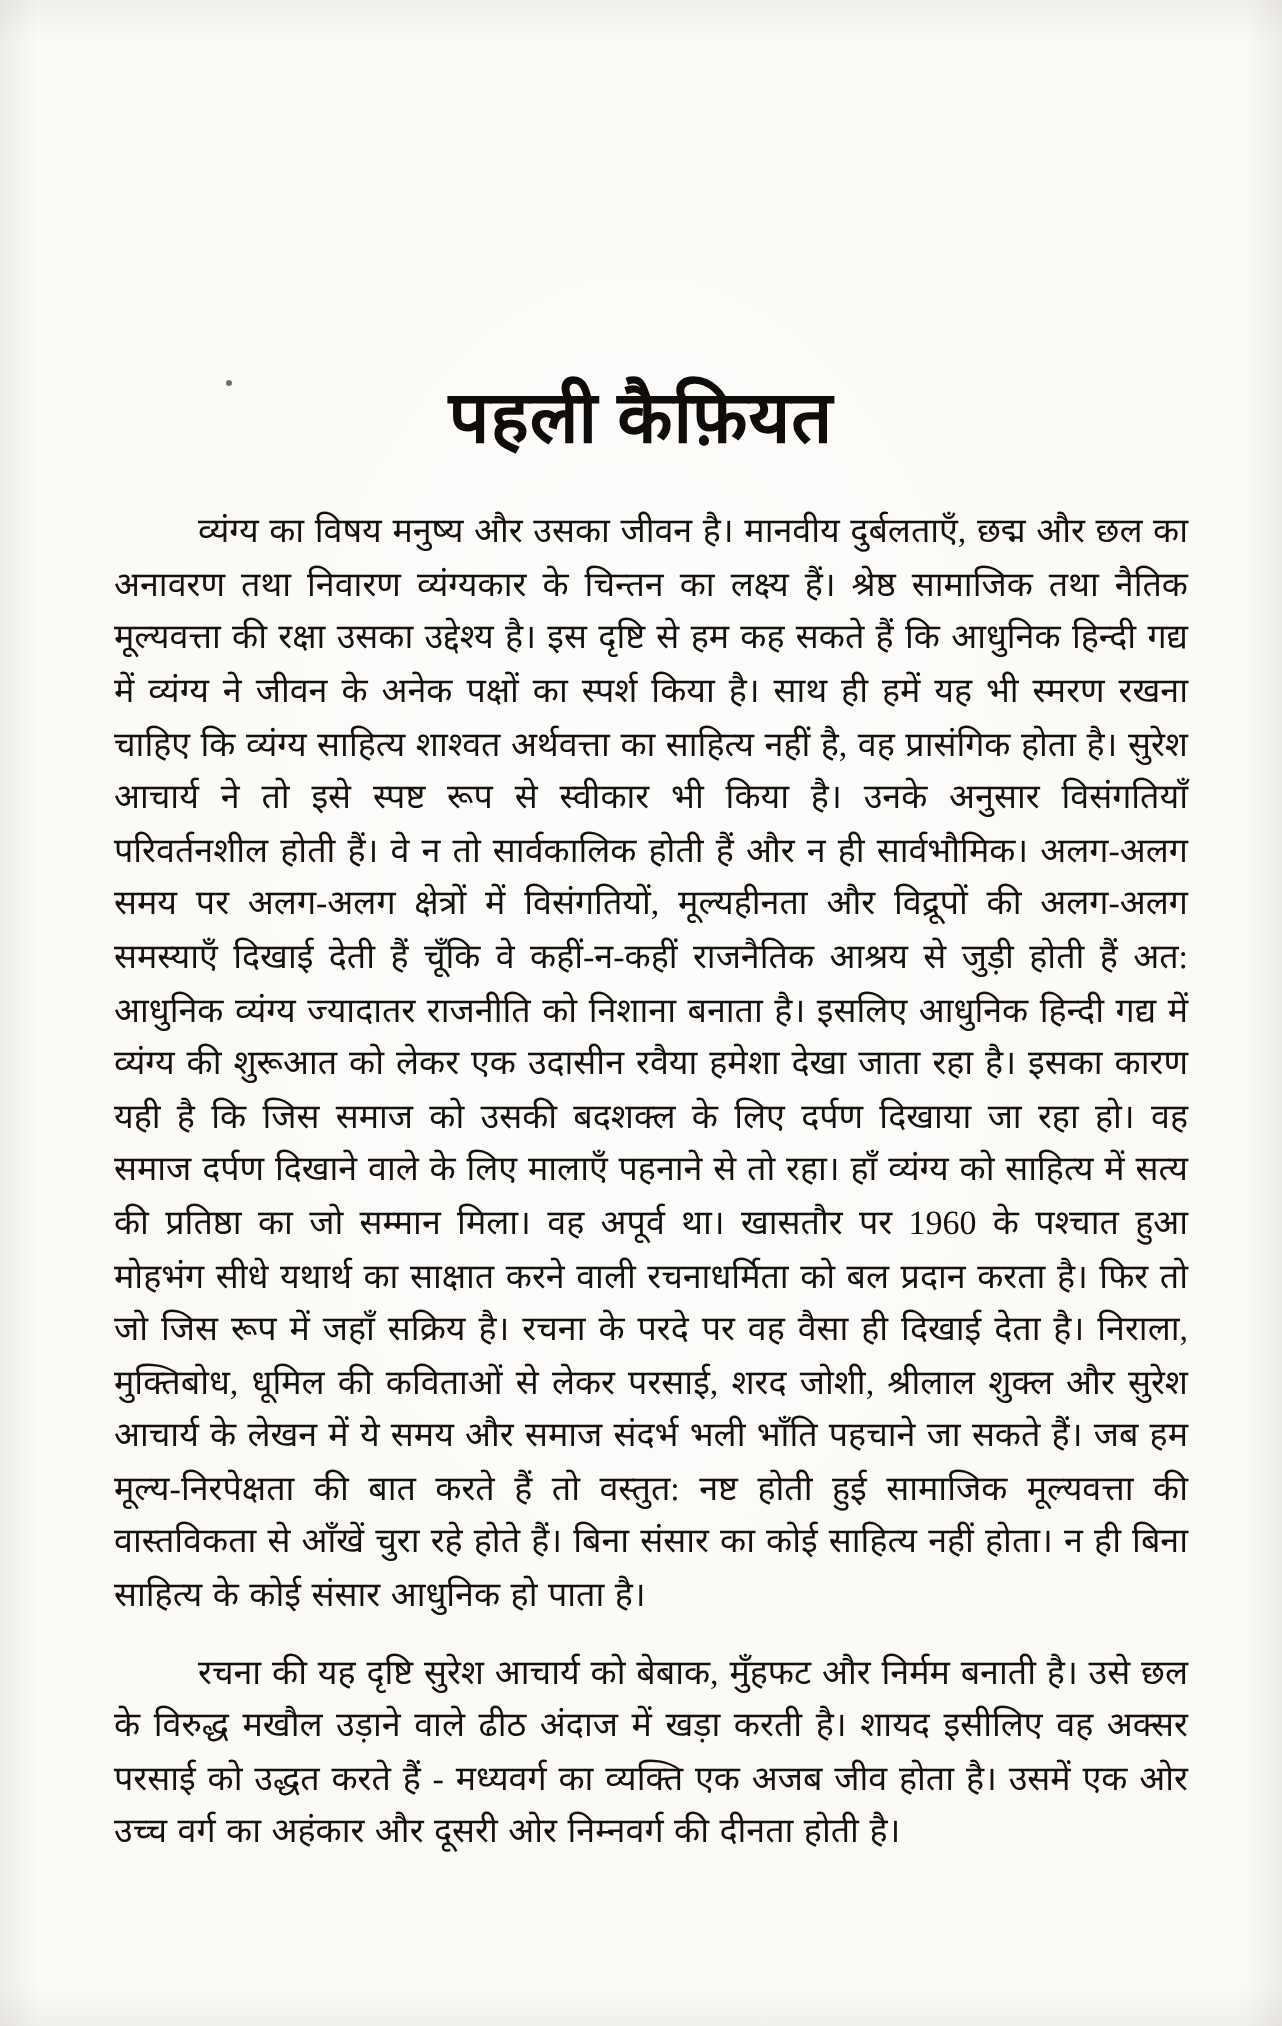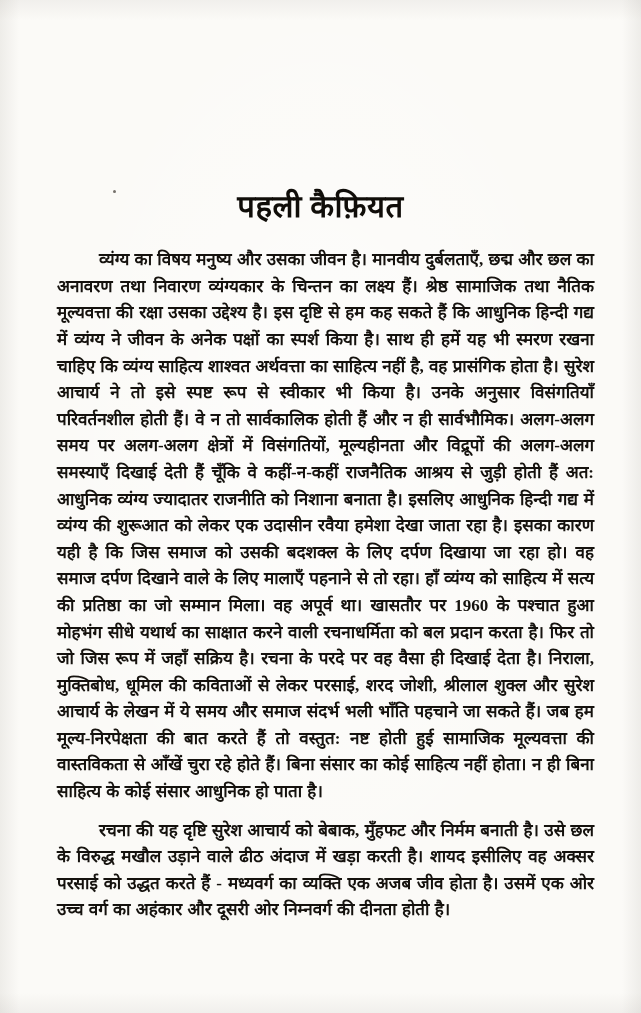--- a/index.html
+++ b/index.html
@@ -29,36 +29,36 @@
     width: 3px;
     height: 3px;
     border-radius: 50%;
     background: #3a362f;
     opacity: 0.7;
   }
   .page-title {
     margin: 0;
     padding-top: 188px;
     text-align: center;
-    font-size: 31px;
+    font-size: 36px;
     line-height: 1.2;
     font-weight: 700;
     letter-spacing: 0.5px;
     color: #100d09;
   }
   .text-block {
     box-sizing: border-box;
     width: 100%;
     padding: 22px 47px 0 57px;
   }
   .body-para {
     margin: 0;
     font-size: 17px;
     line-height: 26.6px;
-    font-weight: 700;
+    font-weight: 400;
     text-align: justify;
     text-indent: 42px;
     word-spacing: 1px;
     color: #15120e;
   }
   .body-para + .body-para {
     margin-top: 12px;
   }
 </style>
 </head>

